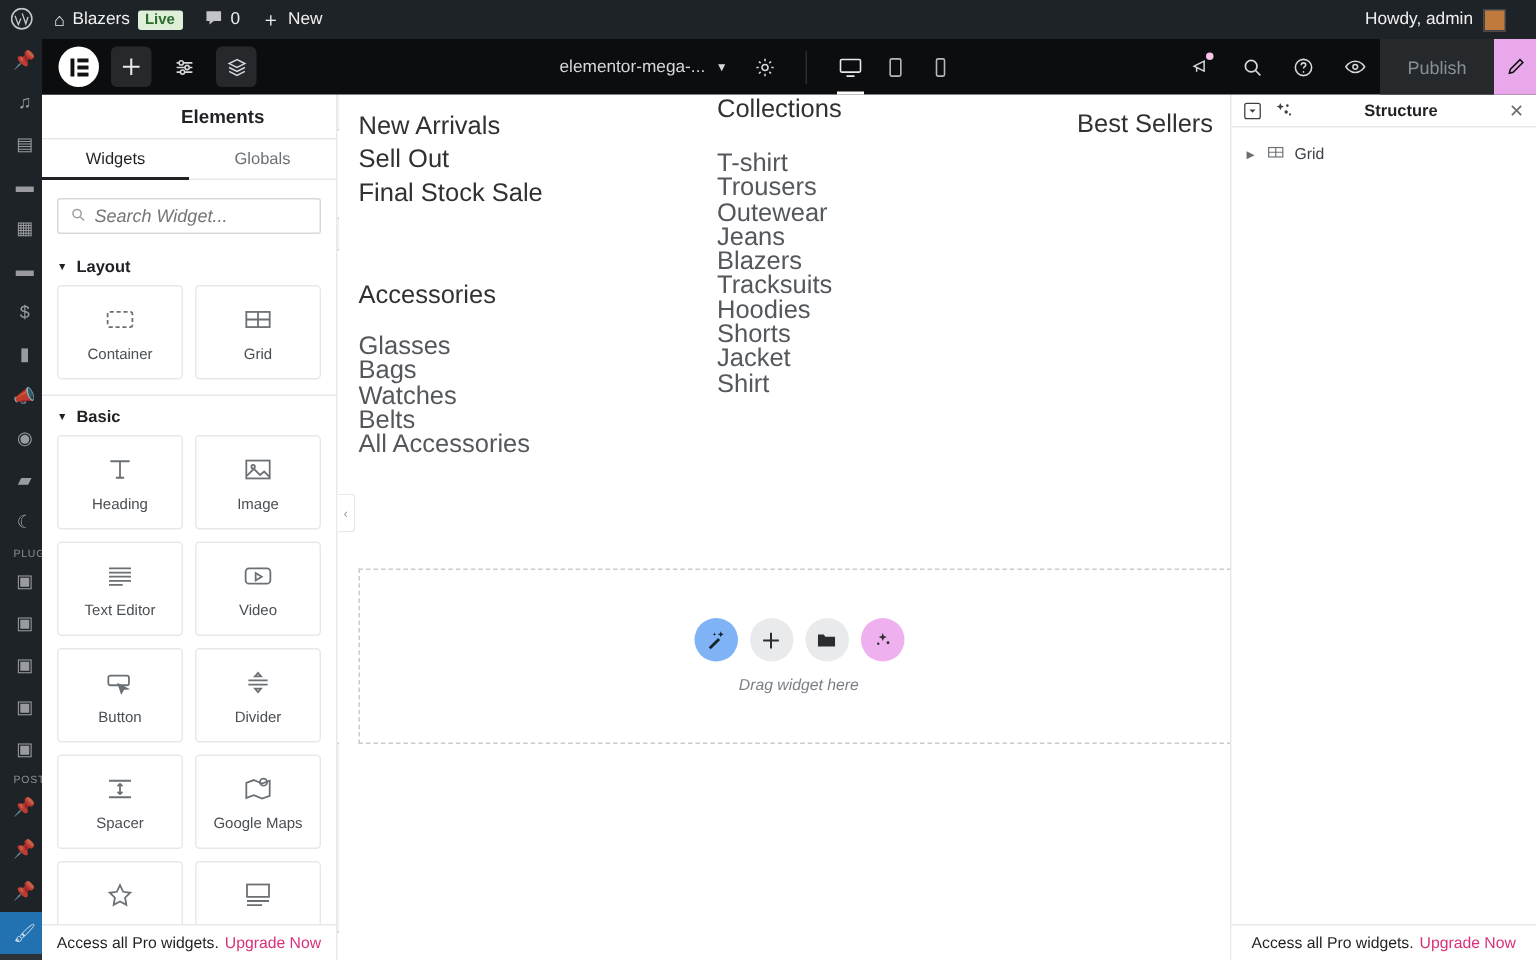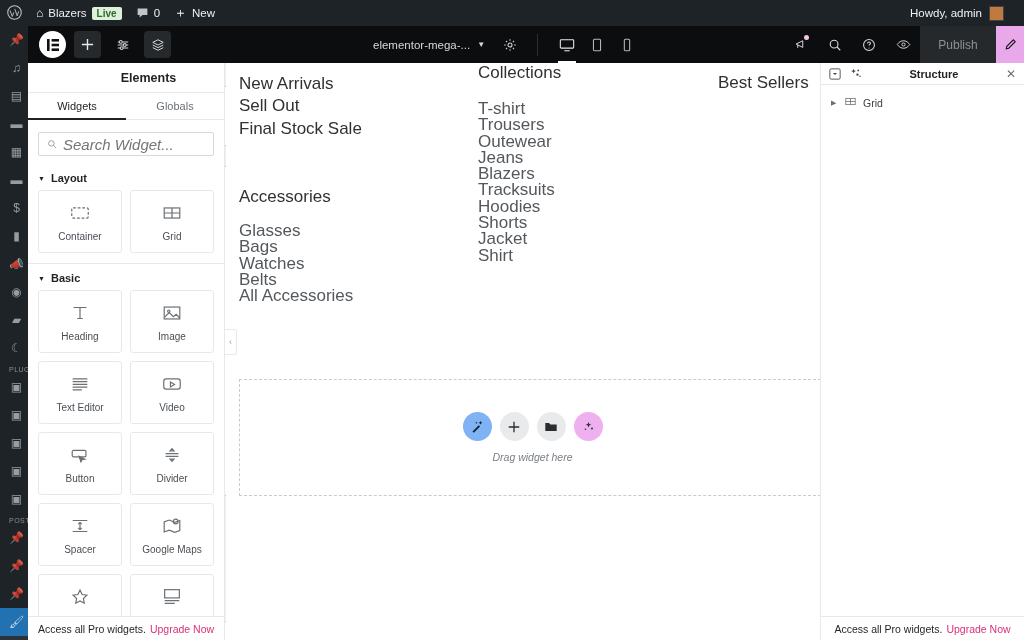--- a/index.html
+++ b/index.html
@@ -115,21 +115,21 @@
   }
   .panel-tab.active { color: #1f2124; font-weight: 500; }
   .panel-tab.active::after {
     content:''; position:absolute; bottom:-1px; left:0; right:0; height:2px; background:#1f2124;
   }
   .panel-search {
     margin: 12px 10px 8px; height: 24px; border: 1px solid #d5d8dc; border-radius: 2px;
     display: flex; align-items: center; gap: 6px; padding: 0 8px;
   }
   .panel-search input {
-    border: none; outline: none; font-size: 15px; color: #9aa0a6;
+    border: none; outline: none; font-size: 12px; color: #9aa0a6;
     font-style: italic; font-family: "Liberation Sans", sans-serif; width: 100%;
     background: transparent;
   }
   .panel-scroll { flex: 1; overflow: hidden; }
   .cat-title {
     display: flex; align-items: center; gap: 6px;
     padding: 8px 10px 6px; font-size: 11px; font-weight: bold; color: #1f2124;
   }
   .widget-grid {
     display: grid; grid-template-columns: 1fr 1fr; gap: 8px;

